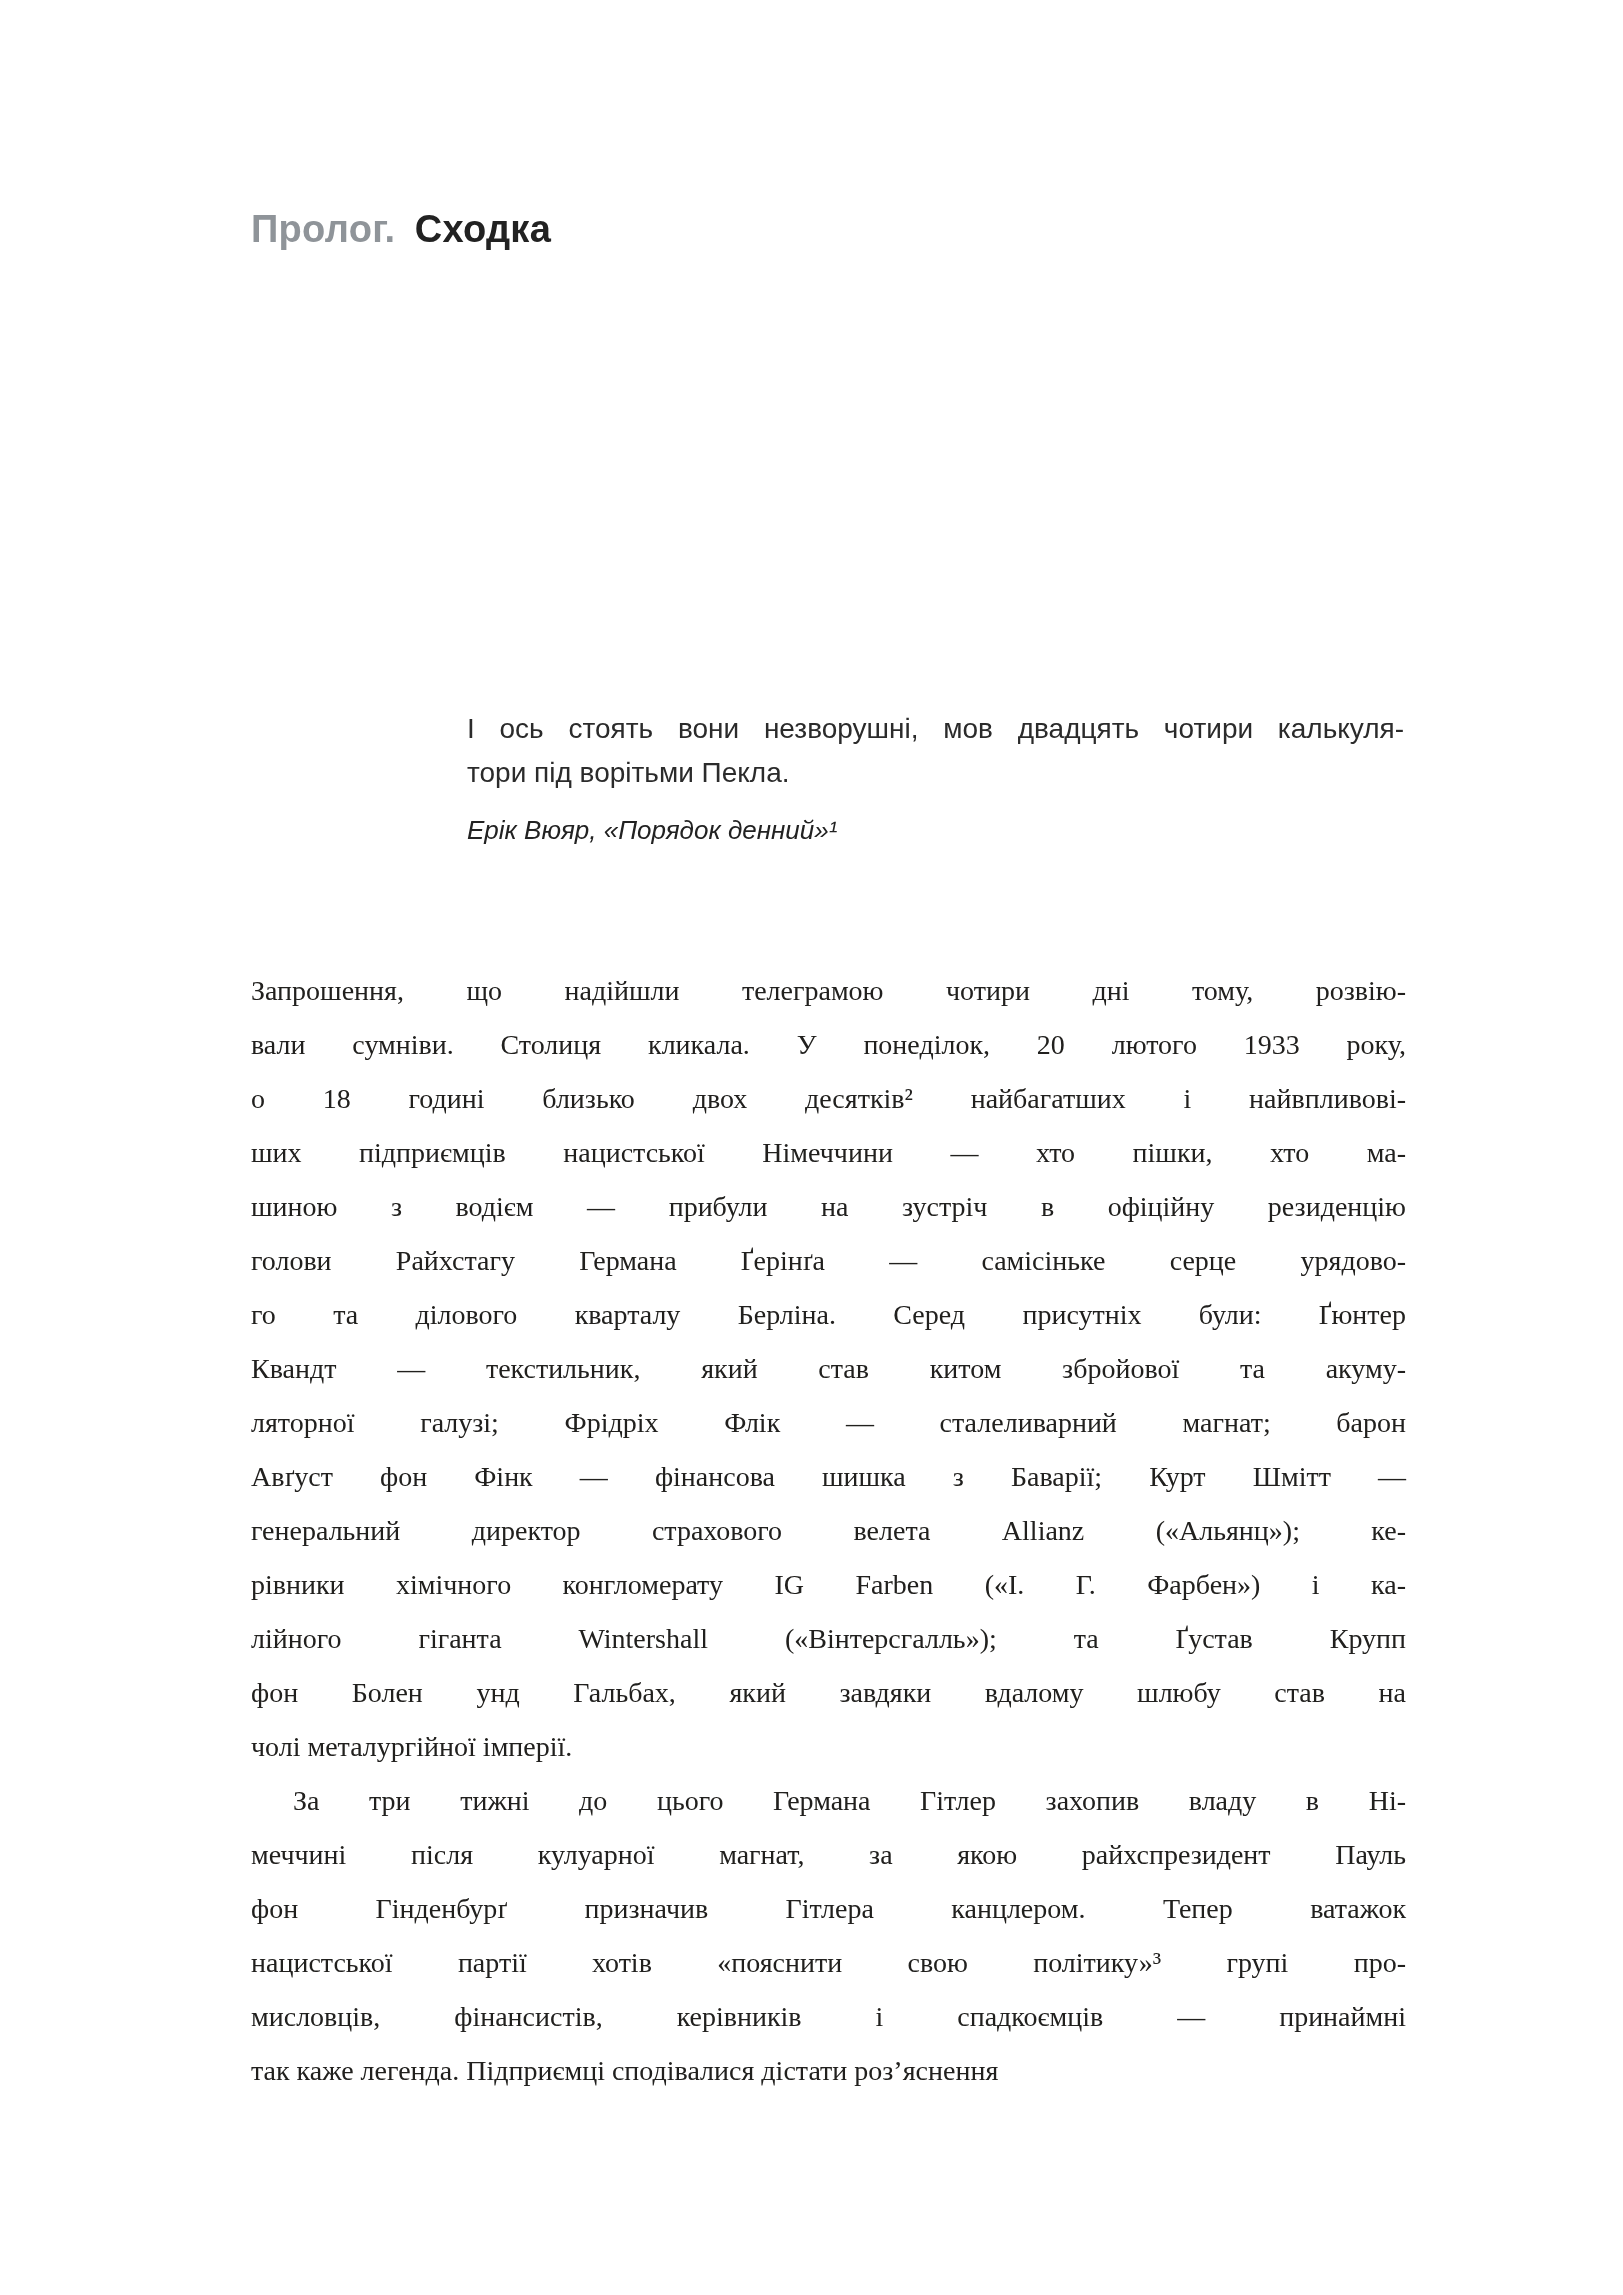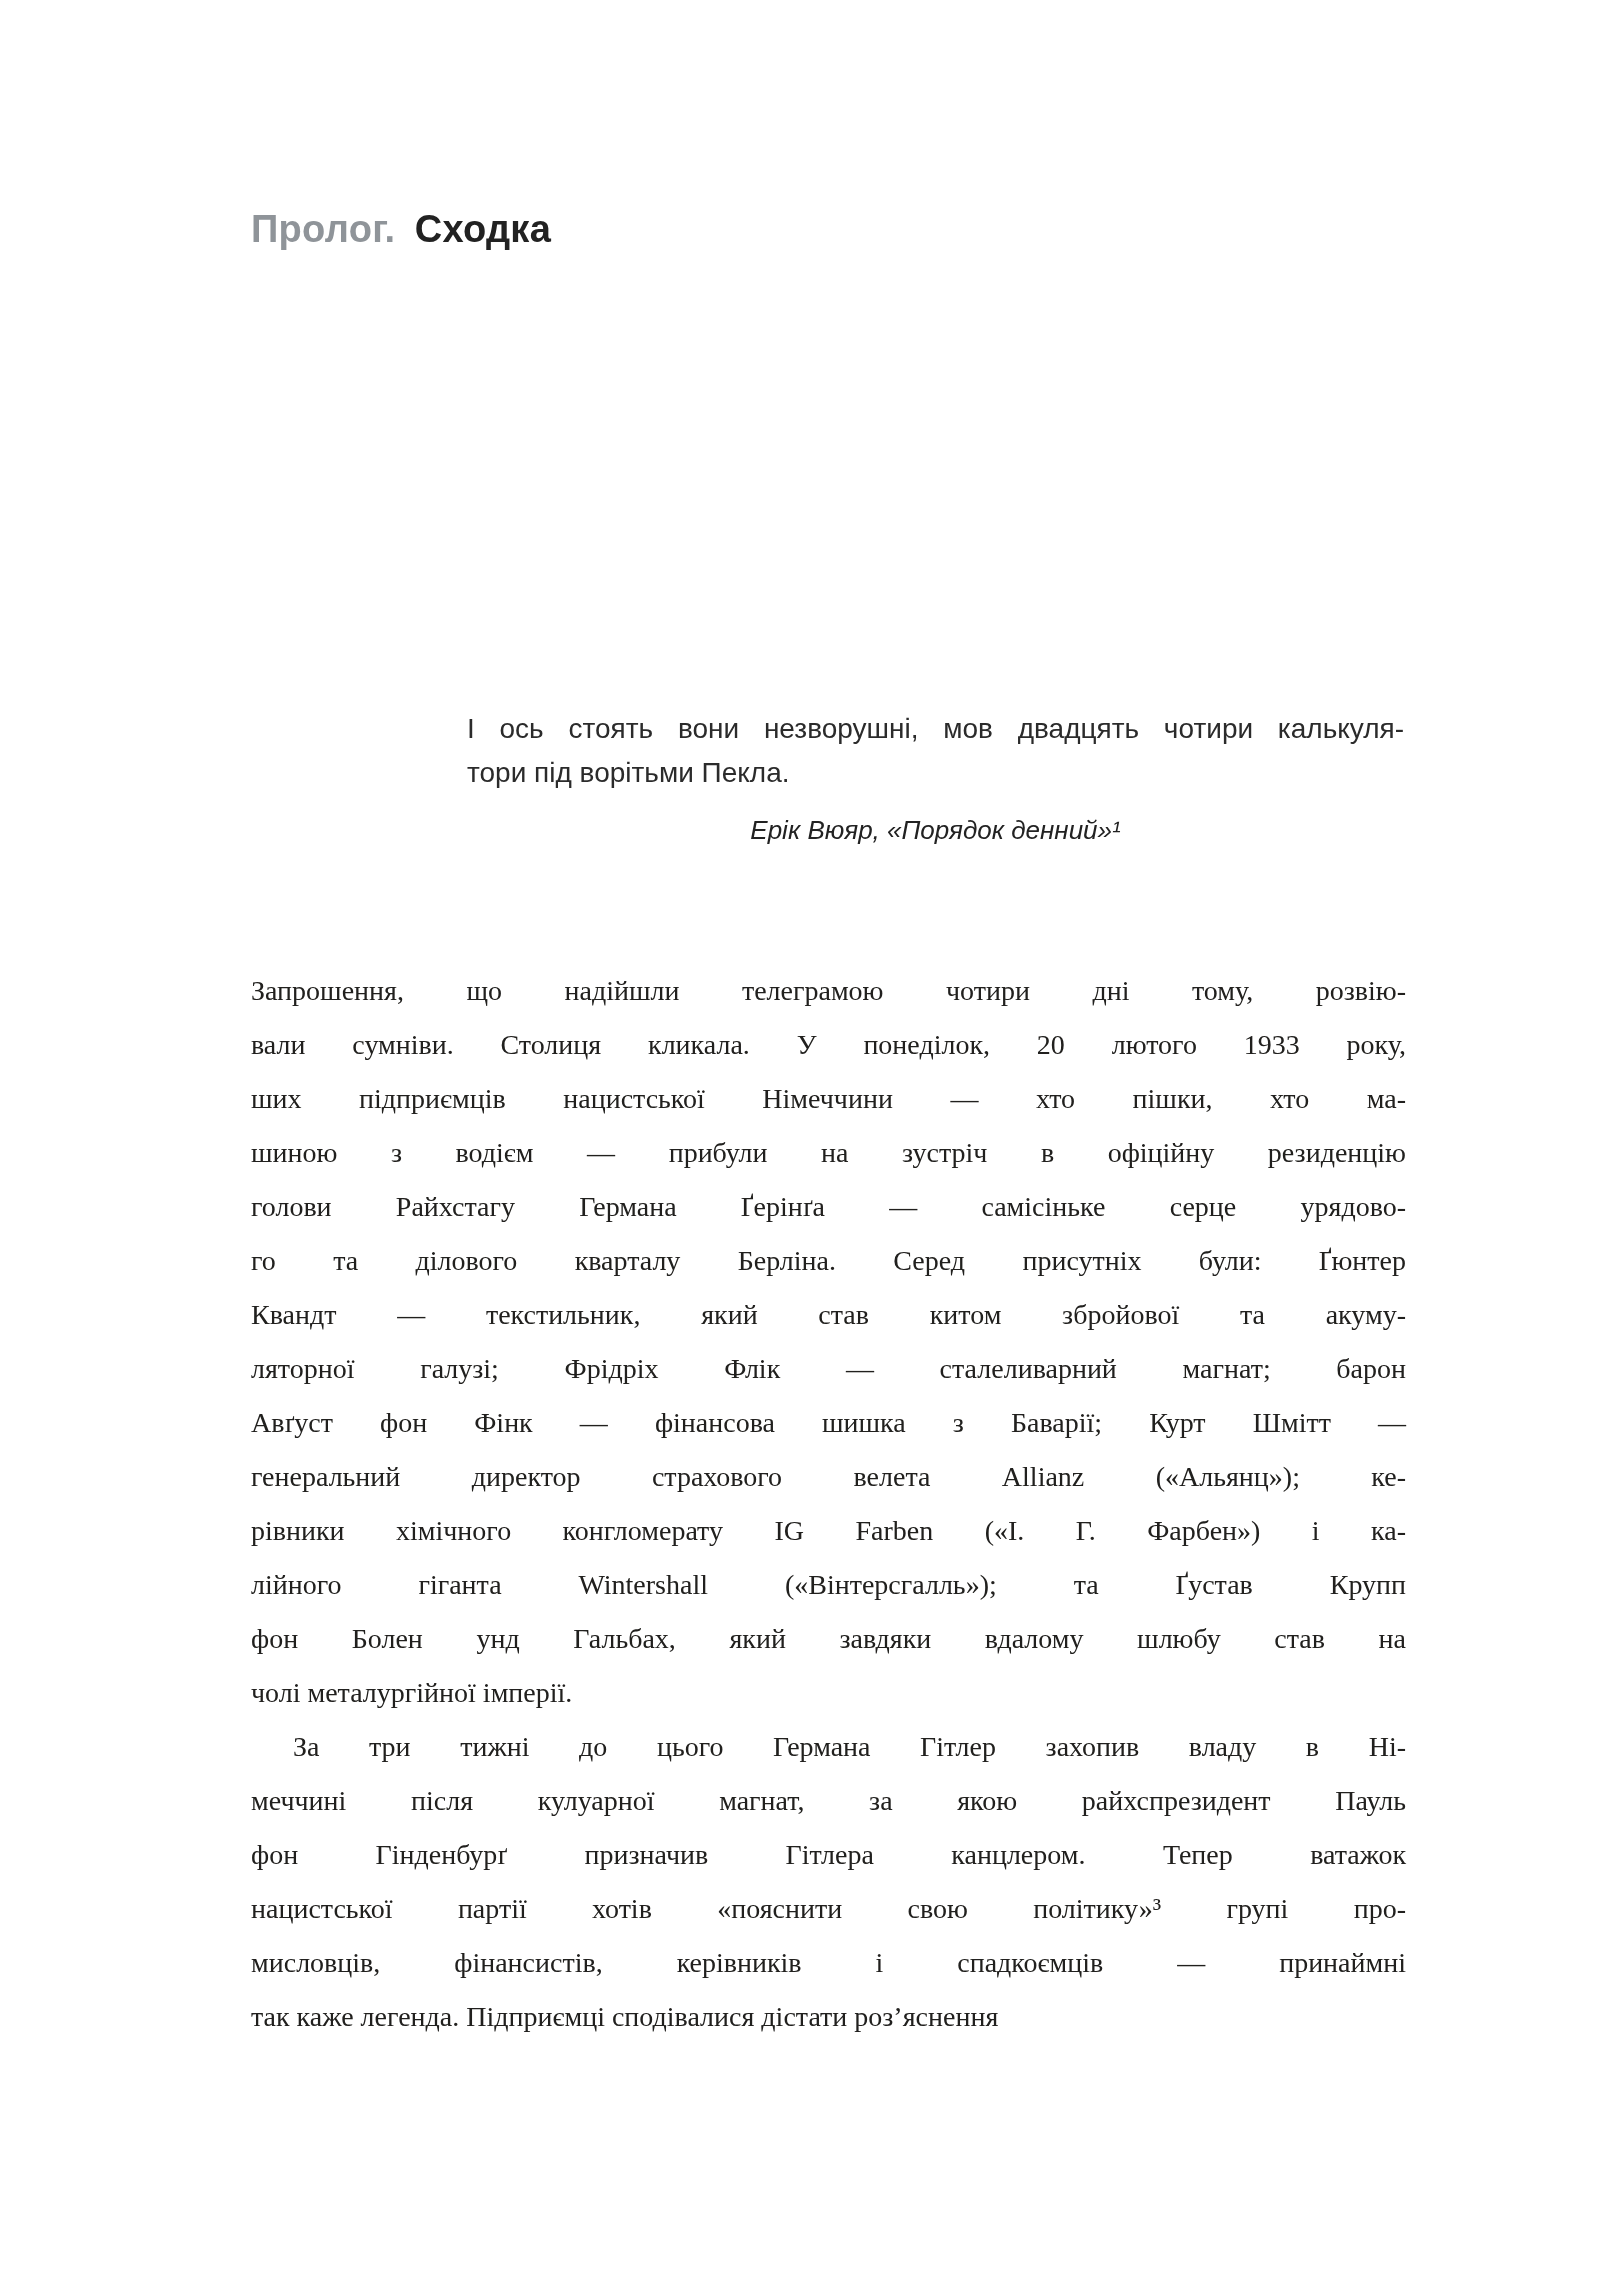--- a/index.html
+++ b/index.html
@@ -41,21 +41,21 @@
     color: #2b2b2b;
   }
   .epigraph-text .line {
     line-height: 44px;
     text-align: justify;
     text-align-last: justify;
   }
   .epigraph-text .line.last { text-align-last: left; }
   .epigraph-attribution {
     margin-top: 20px;
-    text-align: center;
+    text-align: left;
     font-style: italic;
     font-size: 26px;
     color: #222222;
   }
 
   .body-text {
     position: absolute;
     left: 251px;
     top: 964px;
     width: 1155px;
@@ -85,20 +85,21 @@
         <div class="line">І ось стоять вони незворушні, мов двадцять чотири калькуля-</div>
         <div class="line last">тори під ворітьми Пекла.</div>
       </div>
     <div class="epigraph-attribution">Ерік Вюяр, «Порядок денний»¹</div>
   </div>
 
   <div class="body-text">
     <div class="paragraph">
         <div class="line">Запрошення, що надійшли телеграмою чотири дні тому, розвію-</div>
         <div class="line">вали сумніви. Столиця кликала. У понеділок, 20 лютого 1933 року,</div>
+        <div class="line">о 18 годині близько двох десятків² найбагатших і найвпливові-</div>
         <div class="line">ших підприємців нацистської Німеччини — хто пішки, хто ма-</div>
         <div class="line">шиною з водієм — прибули на зустріч в офіційну резиденцію</div>
         <div class="line">голови Райхстагу Германа Ґерінґа — самісіньке серце урядово-</div>
         <div class="line">го та ділового кварталу Берліна. Серед присутніх були: Ґюнтер</div>
         <div class="line">Квандт — текстильник, який став китом збройової та акуму-</div>
         <div class="line">ляторної галузі; Фрідріх Флік — сталеливарний магнат; барон</div>
         <div class="line">Авґуст фон Фінк — фінансова шишка з Баварії; Курт Шмітт —</div>
         <div class="line">генеральний директор страхового велета Allianz («Альянц»); ке-</div>
         <div class="line">рівники хімічного конгломерату IG Farben («І. Г. Фарбен») і ка-</div>
         <div class="line">лійного гіганта Wintershall («Вінтерсгалль»); та Ґустав Крупп</div>

